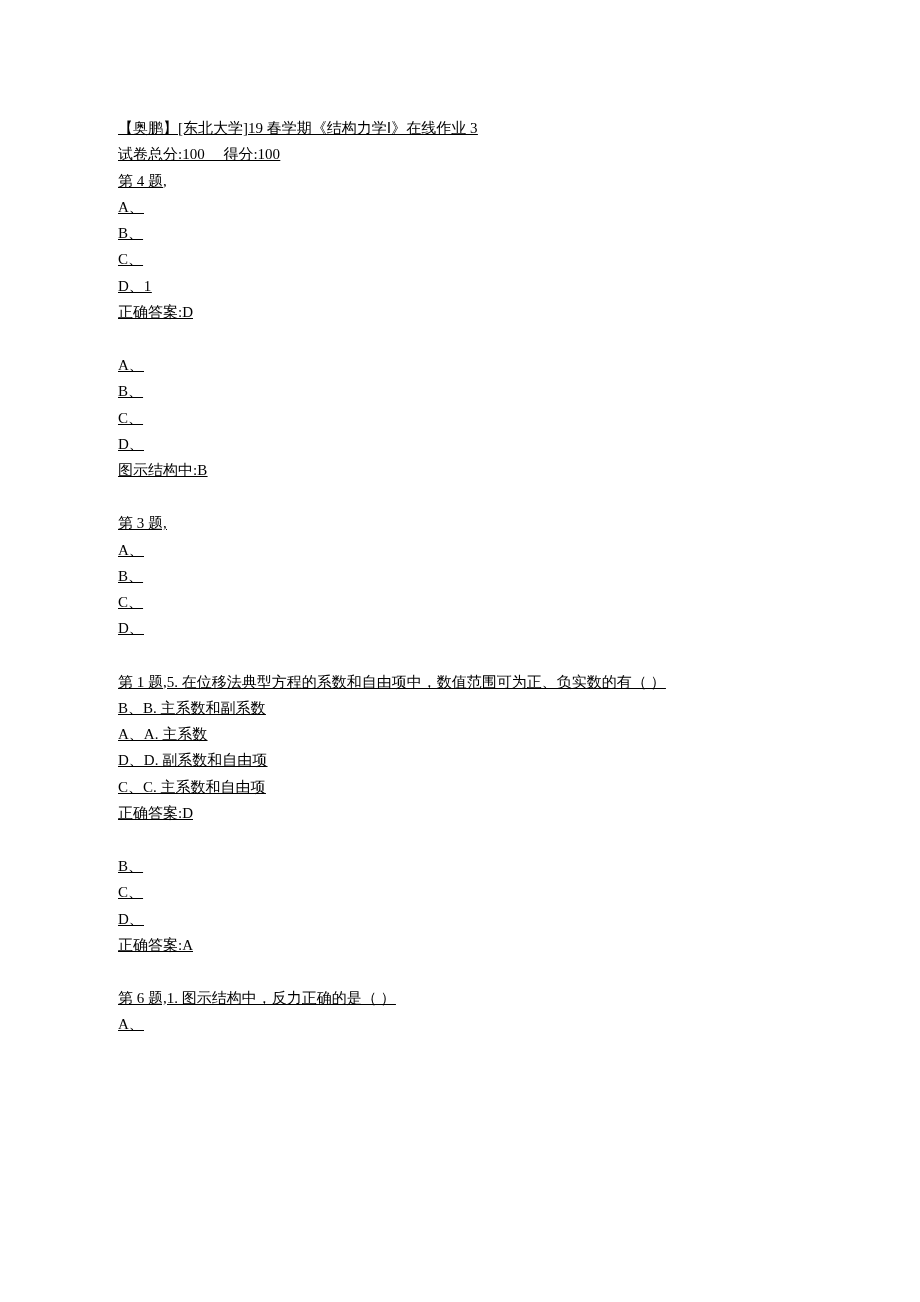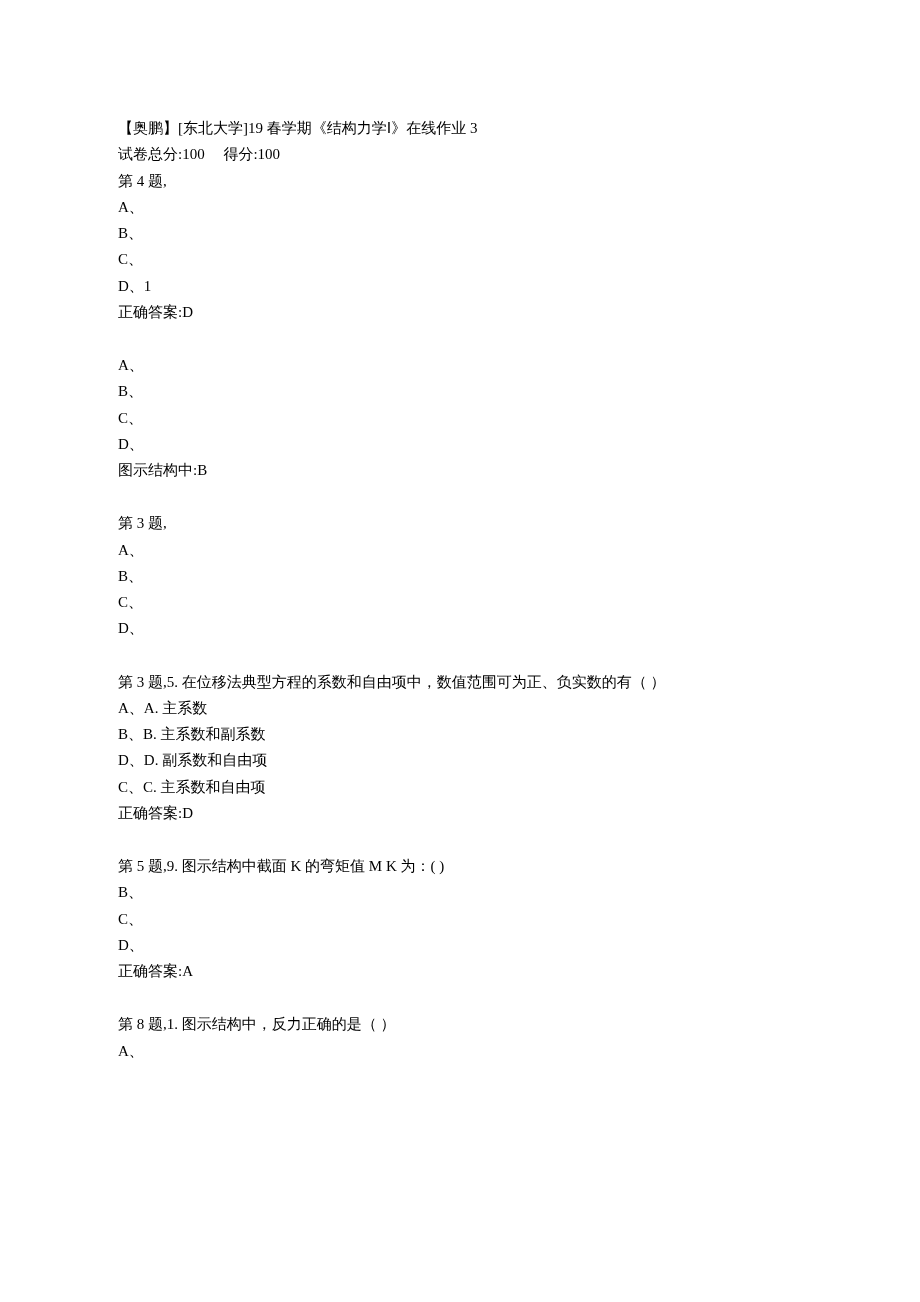--- a/index.html
+++ b/index.html
@@ -1,18 +1,19 @@
 <!DOCTYPE html>
 <html><head>
   <meta charset="utf-8">
   <style>
     * {
       margin: 0;
       padding: 0;
       box-sizing: border-box;
+      text-decoration: underline;
     }
     body {
       background: #ffffff;
       font-family: "SimSun", "宋体", serif;
       font-size: 15px;
       line-height: 1.75;
       color: #000000;
       padding: 115px 118px 40px 118px;
       width: 920px;
     }
@@ -50,32 +51,31 @@
 
 <div class="block">
   <div class="line">第 3 题,</div>
   <div class="line">A、</div>
   <div class="line">B、</div>
   <div class="line">C、</div>
   <div class="line">D、</div>
 </div>
 
 <div class="block">
-  <div class="line">第 3 题,5. 在位移法典型方程的系数和自由项中，数值范围可为正、负实数的有（ ）</div>
+  <div class="line">第 1 题,5. 在位移法典型方程的系数和自由项中，数值范围可为正、负实数的有（ ）</div>
+  <div class="line">B、B. 主系数和副系数</div>
   <div class="line">A、A. 主系数</div>
-  <div class="line">B、B. 主系数和副系数</div>
   <div class="line">D、D. 副系数和自由项</div>
   <div class="line">C、C. 主系数和自由项</div>
   <div class="line">正确答案:D</div>
 </div>
 
 <div class="block">
-  <div class="line">第 5 题,9. 图示结构中截面 K 的弯矩值 M K 为：( )</div>
   <div class="line">B、</div>
   <div class="line">C、</div>
   <div class="line">D、</div>
   <div class="line">正确答案:A</div>
 </div>
 
 <div class="block">
-  <div class="line">第 8 题,1. 图示结构中，反力正确的是（ ）</div>
+  <div class="line">第 6 题,1. 图示结构中，反力正确的是（ ）</div>
   <div class="line">A、</div>
 </div>
 
 </body></html>

